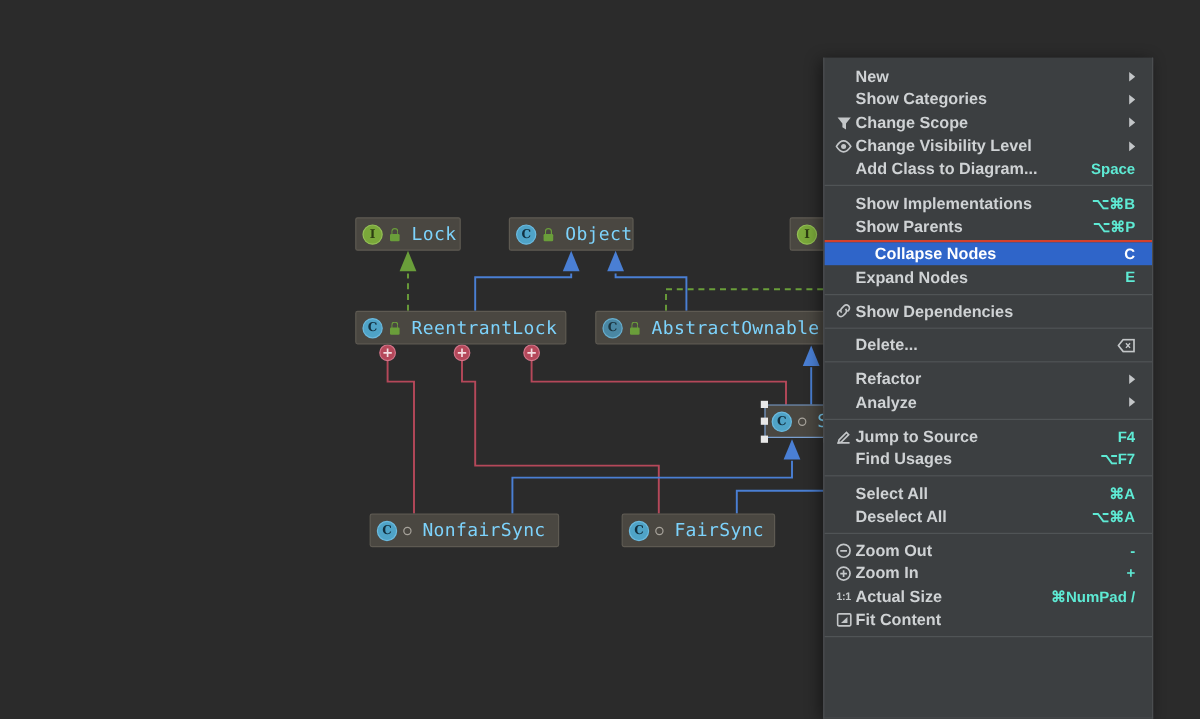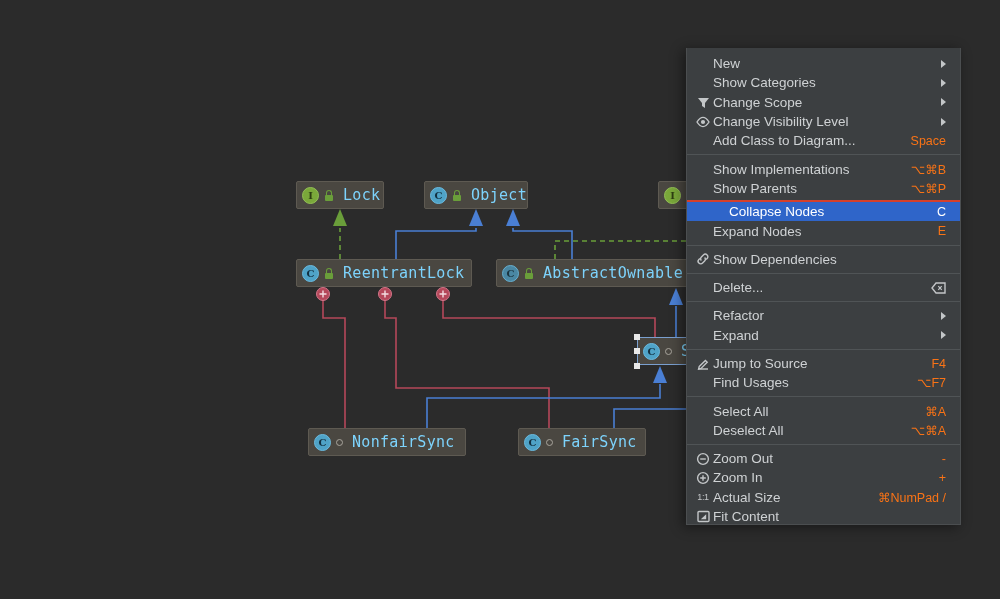--- a/index.html
+++ b/index.html
@@ -52,41 +52,42 @@
                border-radius: 3px 3px 0 0; display: block; }
   .dot-ic { width: 7px; height: 7px; border-radius: 50%;
             border: 1.5px solid #a8a49c; flex: 0 0 auto; }
 
   .node.selected { border: 1px solid #7a9fcf; background: #4a4741; }
   .handle { position: absolute; width: 6px; height: 6px; background: #e8e8e8; }
 
   
   #menu {
     position: absolute; left: 686px; top: 48px;
-    width: 275px; height: 477px;
+    width: 275px; height: 551px;
     background: #3c3f41;
     border: 1px solid #4b4e50;
     border-top: none;
     box-shadow: -3px 2px 12px rgba(0,0,0,.45);
     padding: 6px 0 0 0;
     overflow: hidden;
+    font-weight: bold;
   }
   .mi {
     position: relative;
     height: 19.3px;
     display: flex; align-items: center;
     padding: 0 14px 0 6px;
     color: #cfd2d4;
     font-size: 13.5px;
     cursor: default;
   }
   .mi .ico { width: 20px; flex: 0 0 20px; display: flex;
              align-items: flex-start; justify-content: center; }
   .mi .lbl { flex: 1 1 auto; white-space: nowrap; }
-  .mi .sc  { color: #f97316; font-size: 12.5px; white-space: nowrap; padding-left: 10px; }
+  .mi .sc  { color: #5eead4; font-size: 12.5px; white-space: nowrap; padding-left: 10px; }
   .mi .arr { width: 0; height: 0; border-left: 5px solid #c3c6c8;
              border-top: 4px solid transparent; border-bottom: 4px solid transparent;
              margin-left: 10px; }
   .mi.sel { background: #2f65c9; color: #ffffff; gap: 16px; }
   .mi.sel .sc { color: #ffffff; }
   .msep { height: 1px; background: #505456; margin: 4px 0; }
   .mred { height: 2px; background: #d5402b; margin: 2px 0 0 0; }
 
   svg.gi { display: block; }
   .ratio { font-family: "Liberation Sans", sans-serif; font-size: 9px;
@@ -293,21 +294,21 @@
         </span>
       </div>
       <div class="msep"></div>
       <div class="mi">
         <span class="ico"></span>
         <span class="lbl">Refactor</span>
         <span class="arr"></span>
       </div>
       <div class="mi">
         <span class="ico"></span>
-        <span class="lbl">Expand</span>
+        <span class="lbl">Analyze</span>
         <span class="arr"></span>
       </div>
       <div class="msep"></div>
       <div class="mi">
         <span class="ico">
           <svg class="gi" width="14" height="14" viewBox="0 0 14 14">
             <path d="M2 12h10" stroke="#c3c6c8" fill="none" stroke-width="1.4"></path>
             <path d="M3.2 9.6 9.4 3.4l1.8 1.8-6.2 6.2-2.4.6z" stroke="#c3c6c8" fill="none" stroke-width="1.4"></path>
           </svg>
         </span>

